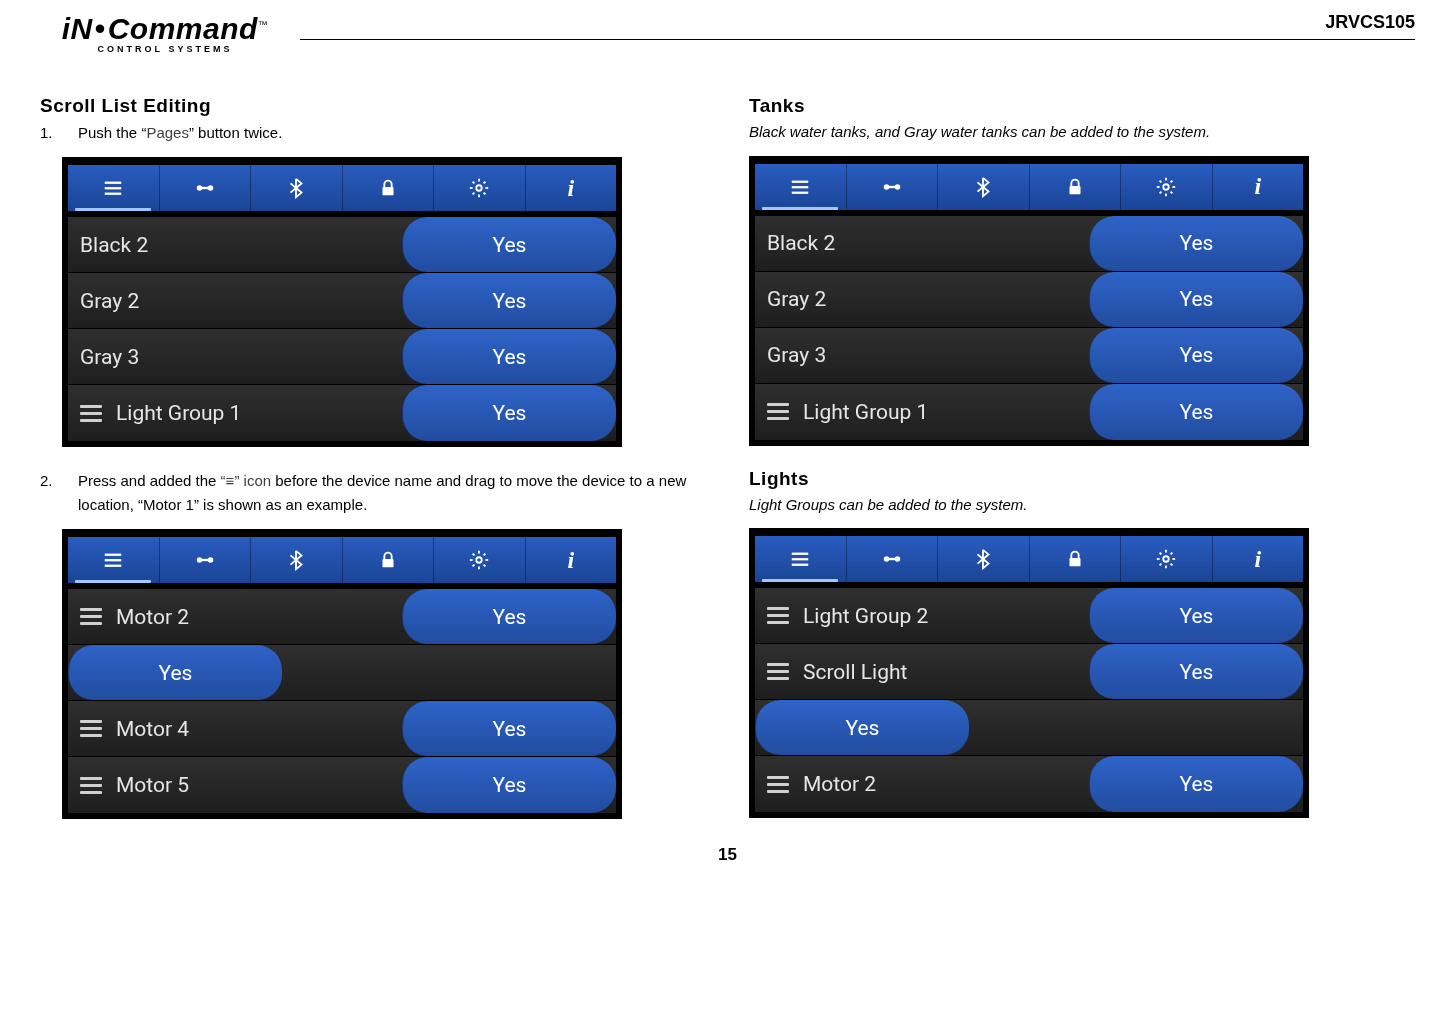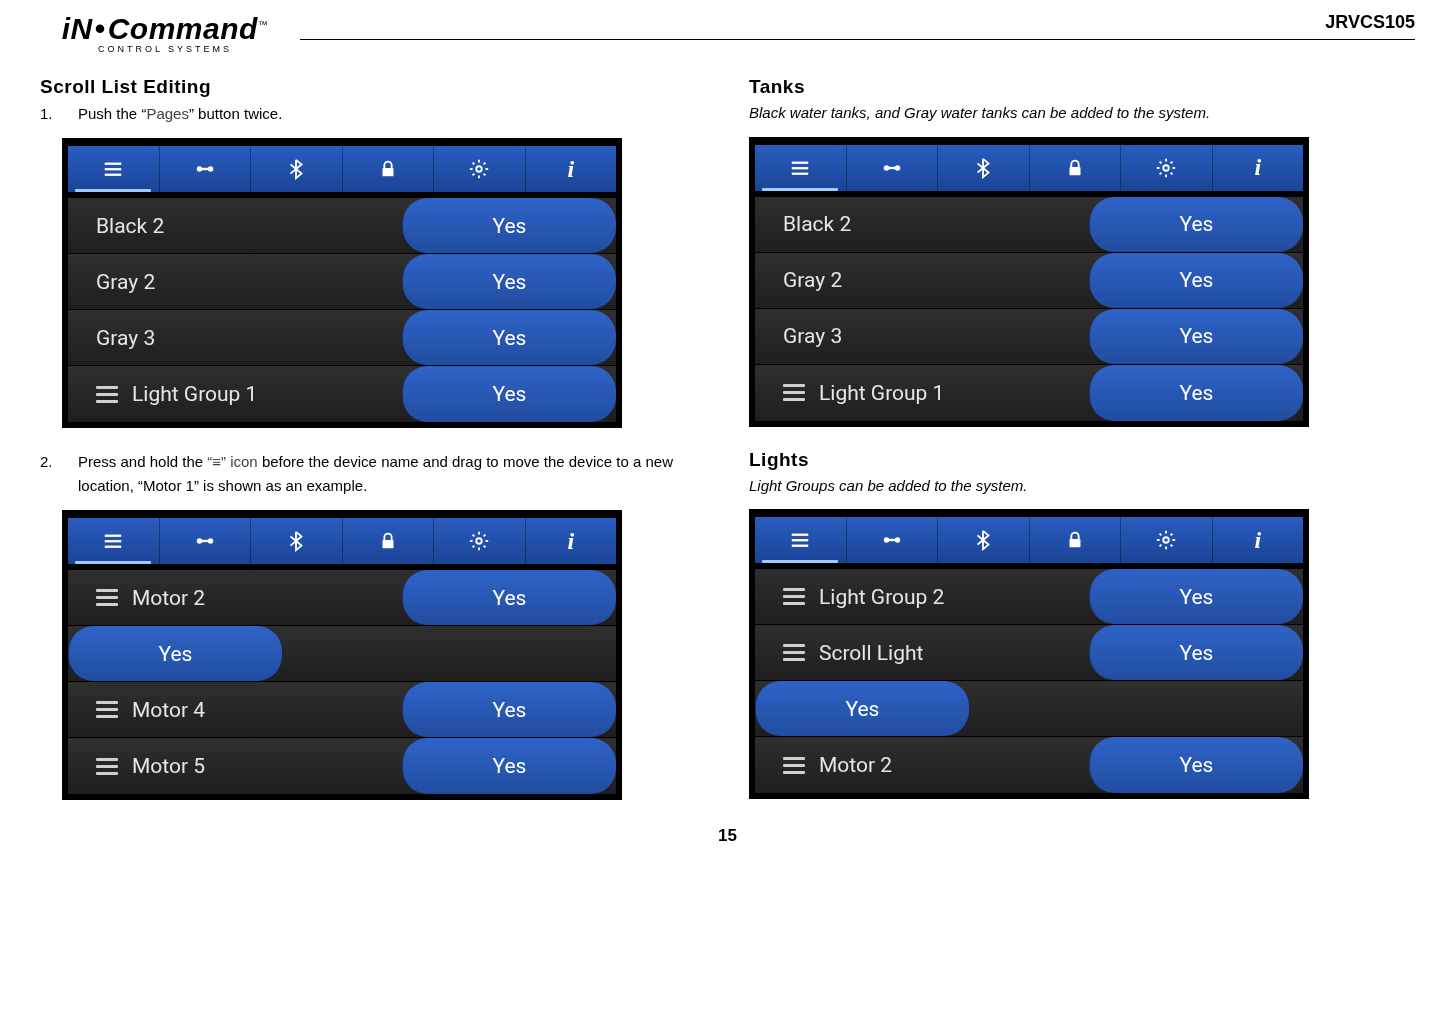--- a/index.html
+++ b/index.html
@@ -29,21 +29,21 @@
     letter-spacing: 0.5px;
     font-style: italic;
     position: relative;
   }
   .logo-main .dot { font-style: normal; padding: 0 2px; }
   .logo-tm { font-size: 10px; vertical-align: super; font-style: normal; font-weight: 400;}
   .logo-sub {
     font-size: 9px;
     letter-spacing: 3px;
     margin-top: -2px;
-    font-weight: 400;
+    font-weight: 700;
   }
   .header-right {
     flex: 1;
     display: flex;
     flex-direction: column;
     align-items: stretch;
     margin-left: 10px;
   }
   .model {
     text-align: right;
@@ -52,21 +52,21 @@
     padding-bottom: 6px;
   }
   .header-rule {
     border: none;
     border-top: 1.5px solid #000;
     margin: 0;
   }
   .content {
     display: flex;
     gap: 43px;
-    margin-top: 22px;
+    margin-top: 41px;
   }
   .col { flex: 1; min-width: 0; }
   h2.section-title {
     font-size: 19px;
     font-weight: 700;
     letter-spacing: 0.5px;
     margin-bottom: 4px;
   }
   .body-text {
     font-size: 15px;
@@ -130,21 +130,21 @@
     border-bottom: 1px solid #000;
     background: linear-gradient(#2f2f2f, #1e1e1e);
   }
   .srow:last-child { border-bottom: none; }
   .srow .left {
     flex: 1;
     display: flex;
     align-items: center;
     color: #e6e6e6;
     font-size: 21px;
-    padding-left: 28px;
+    padding-left: 12px;
     gap: 14px;
   }
   .drag-icon {
     display: inline-flex;
     flex-direction: column;
     gap: 4px;
     width: 22px;
   }
   .drag-icon span {
     display: block;
@@ -276,21 +276,21 @@
               <span>Light Group 1</span>
             </div>
           <div class="right">Yes</div>
         </div>
       </div>
     </div>
 
     <ol class="steps">
       <li>
         <span class="num">2.</span>
-        <span>Press and hold the </span><span class="red">“</span><span class="red">≡</span><span class="red">”</span><span class="red"> icon</span><span> before the device name and drag to move the device to a new location, “Motor 1” is shown as an example.</span>
+        <span>Press and added the </span><span class="red">“</span><span class="red">≡</span><span class="red">”</span><span class="red"> icon</span><span> before the device name and drag to move the device to a new location, “Motor 1” is shown as an example.</span>
       </li>
     </ol>
 
     <div class="screenshot">
       <div class="icon-bar">
         <div class="icon-cell">
             <svg viewBox="0 0 24 24">
               <rect x="3" y="5" width="18" height="2.5"></rect>
               <rect x="3" y="11" width="18" height="2.5"></rect>
               <rect x="3" y="17" width="18" height="2.5"></rect>

